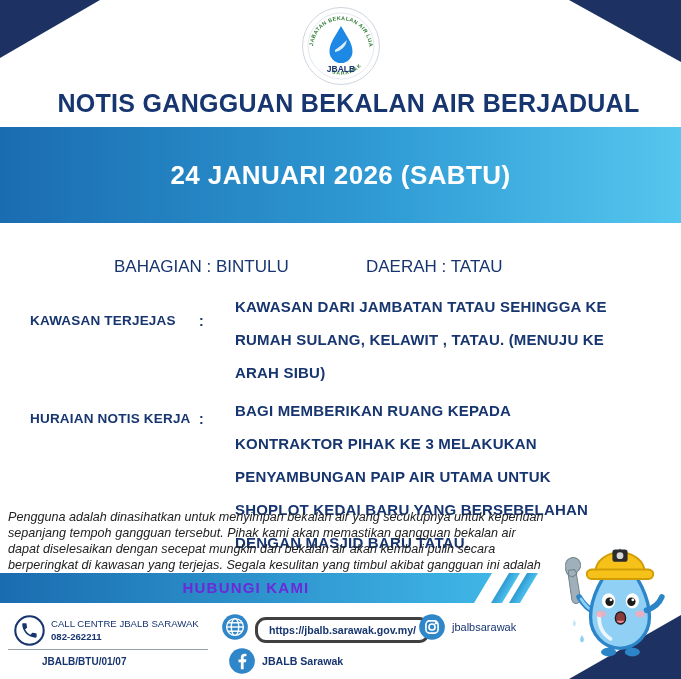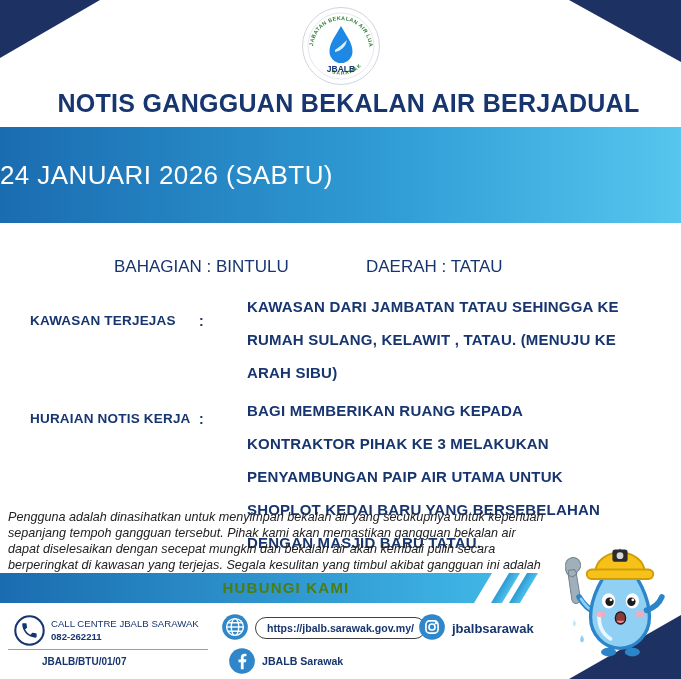--- a/index.html
+++ b/index.html
@@ -12,58 +12,58 @@
   .tri-tr{top:0;right:0;width:112px;height:62px;clip-path:polygon(0 0,100% 0,100% 100%);}
   .tri-br{bottom:0;right:0;width:112px;height:64px;clip-path:polygon(100% 0,100% 100%,0 100%);}
   .logo{position:absolute;top:6px;left:50%;transform:translateX(-50%);width:80px;height:80px;}
   .title{
     position:absolute;top:89px;left:8px;width:100%;text-align:center;
     color:#17356f;font-size:25px;font-weight:bold;letter-spacing:.3px;
   }
   .banner{
     position:absolute;top:127px;left:0;width:100%;height:96px;
     background:linear-gradient(90deg,#1a6cb0 0%,#2f9ad4 55%,#55c6ee 100%);
-    display:flex;flex-direction:column;justify-content:center;align-items:flex-start;gap:9px;
-    color:#ffffff;font-weight:normal;font-size:26px;letter-spacing:.4px;
+    display:flex;flex-direction:column;justify-content:center;align-items:center;gap:9px;
+    color:#ffffff;font-weight:bold;font-size:26px;letter-spacing:.4px;
   }
   .region{position:absolute;top:257px;left:0;width:100%;height:22px;color:#17356f;font-weight:normal;font-size:17px;}
   .region .bahagian{position:absolute;left:114px;}
   .region .daerah{position:absolute;left:366px;}
   .sec-label{position:absolute;left:30px;color:#17356f;font-weight:bold;font-size:13.5px;letter-spacing:.2px;}
   .sec-colon{position:absolute;left:199px;color:#17356f;font-weight:bold;font-size:14px;}
   .sec-text{
     position:absolute;left:235px;width:388px;color:#17356f;font-weight:bold;
-    font-size:15px;line-height:33px;letter-spacing:.2px;margin-left:12px;
+    font-size:15px;line-height:33px;letter-spacing:.2px;
   }
   .disclaimer{
     position:absolute;top:510px;left:8px;width:540px;color:#222222;
     font-style:italic;font-size:12.6px;line-height:1.26;
   }
   .contact-bar{
     position:absolute;top:573px;left:0;width:492px;height:30px;
     background:linear-gradient(90deg,#1a6cb0 0%,#3fb6e6 100%);
     clip-path:polygon(0 0,100% 0,calc(100% - 18px) 100%,0 100%);
   }
   .contact-bar-text{
     position:absolute;top:573px;left:0;width:492px;height:30px;line-height:30px;
-    text-align:center;color:#4d7c0f;font-weight:bold;font-size:15px;letter-spacing:1.2px;margin-left:40px;
+    text-align:center;color:#6d28d9;font-weight:bold;font-size:15px;letter-spacing:1.2px;
   }
   .stripe{position:absolute;top:573px;width:11px;height:30px;background:linear-gradient(90deg,#2f9ad4,#4cc0ea);transform:skewX(-31deg);}
   .stripe1{left:500px;}
   .stripe2{left:518px;}
   .icon{position:absolute;}
   .call-label{position:absolute;left:51px;top:618px;color:#17356f;font-weight:normal;font-size:9.6px;}
   .call-number{position:absolute;left:51px;top:631px;color:#17356f;font-weight:bold;font-size:9.6px;}
   .footer-divider{position:absolute;left:8px;top:649px;width:200px;height:1px;background:#9aa0a8;}
   .ref{position:absolute;left:42px;top:656px;color:#17356f;font-weight:bold;font-size:10px;}
   .url-pill{
     position:absolute;left:255px;top:617px;height:20px;line-height:20px;padding:0 11px;
-    border:1px solid #404040;border-radius:11px;color:#17356f;font-weight:bold;font-size:10.6px;
+    border:3px solid #404040;border-radius:11px;color:#17356f;font-weight:bold;font-size:10.6px;
   }
-  .ig-handle{position:absolute;left:452px;top:621px;color:#17356f;font-weight:bold;font-size:13px;}
+  .ig-handle{position:absolute;left:452px;top:621px;color:#17356f;font-weight:normal;font-size:11px;}
   .fb-name{position:absolute;left:262px;top:655px;color:#17356f;font-weight:bold;font-size:10.6px;}
   .mascot{position:absolute;right:2px;bottom:6px;width:118px;height:152px;z-index:5;}
 </style>
 </head>
 <body>
 
 <div class="page">
 
   <div class="tri tri-tl"></div>
   <div class="tri tri-tr"></div>

